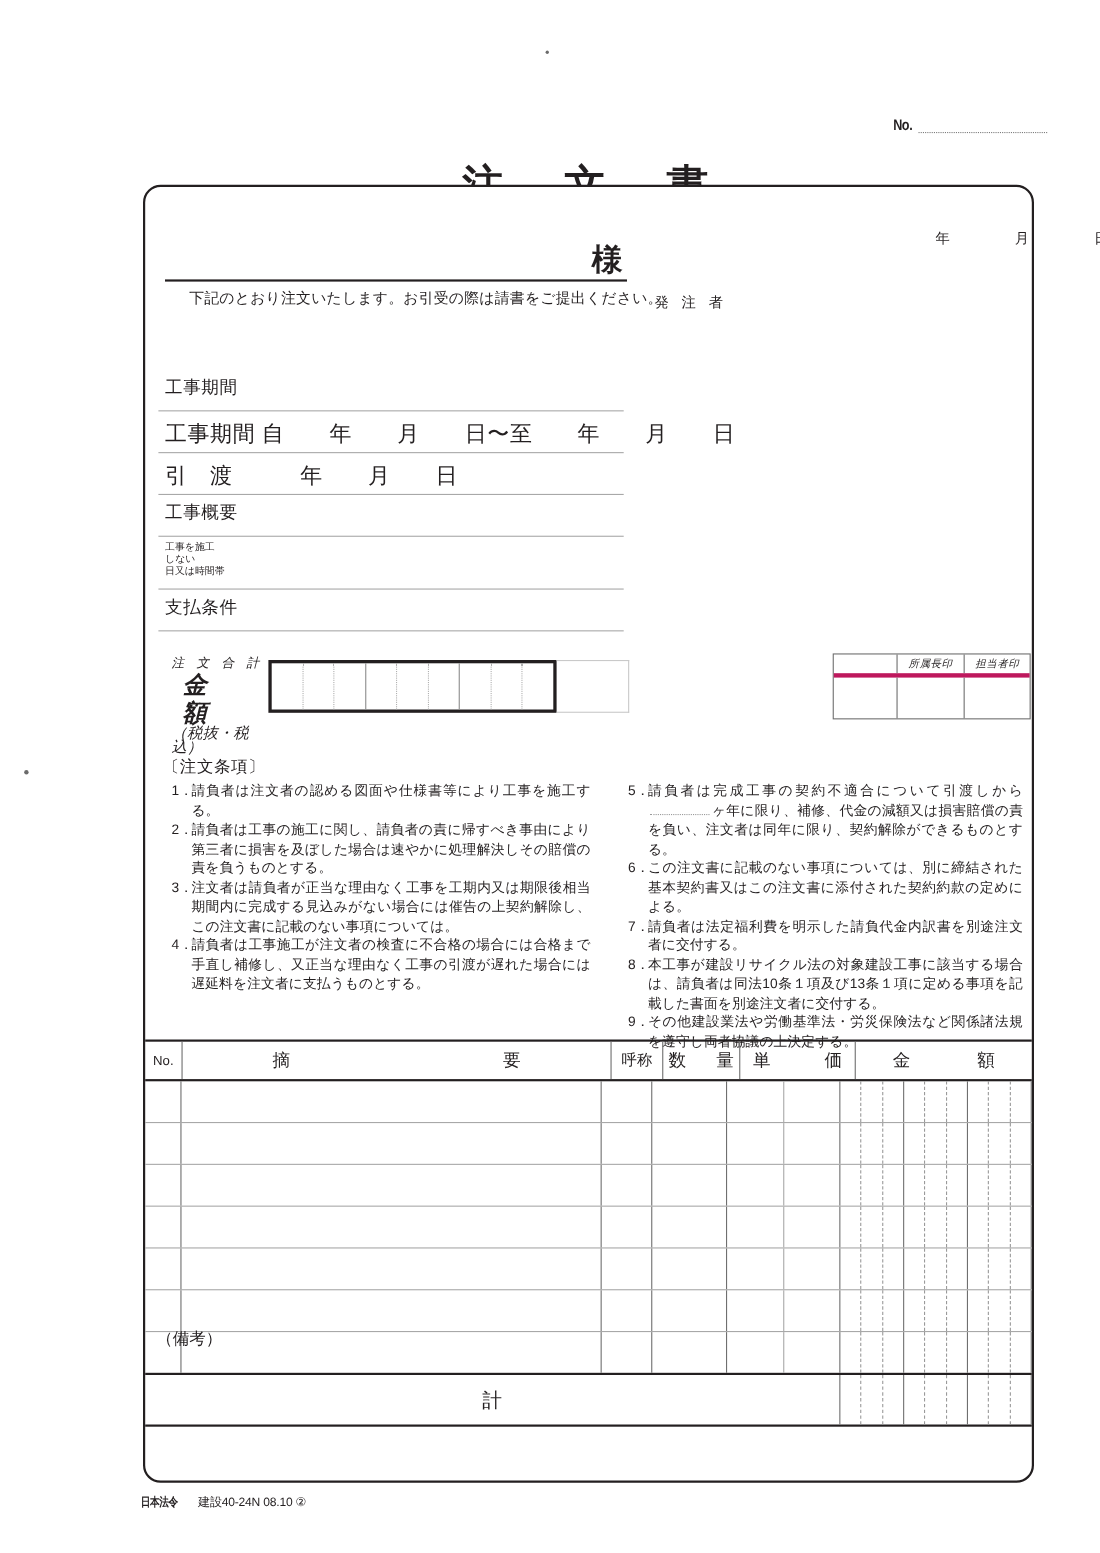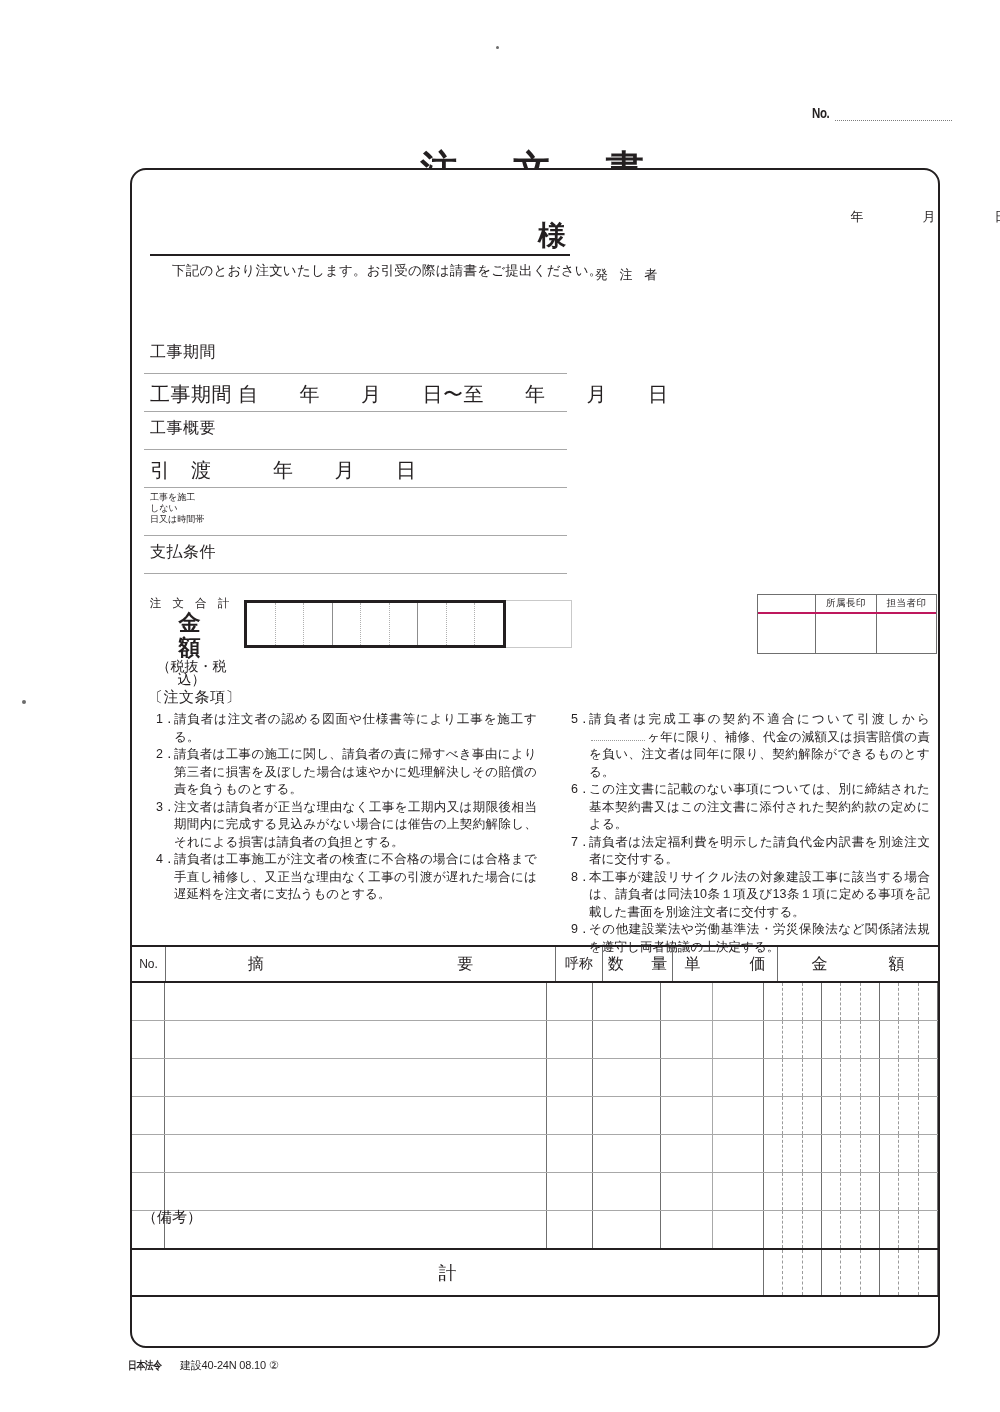--- a/index.html
+++ b/index.html
@@ -54,39 +54,39 @@
     white-space:nowrap;}
   .frow.tall{height:47px;}
   .frow .seq{position:absolute;left:6px;top:7px;font-size:20px;white-space:nowrap;
     letter-spacing:.5px;}
   .tiny{position:absolute;left:6px;top:4px;width:104px;font-size:9px;line-height:11px;}
   .tiny div{display:flex;justify-content:space-between;white-space:nowrap;}
   .tiny div span{display:inline-block;}
 
   
   .amount{position:absolute;left:12px;top:428px;width:430px;height:52px;}
-  .amt-label{position:absolute;left:0;top:-2px;width:95px;text-align:center;}
+  .amt-label{position:absolute;left:12px;top:-2px;width:95px;text-align:left;font-style:italic;}
   .amt-l1{font-size:11.5px;letter-spacing:4px;line-height:14px;}
   .amt-l2{font-size:22px;font-weight:bold;letter-spacing:14px;line-height:25px;
     padding-left:10px;}
   .amt-l3{font-size:14px;letter-spacing:0px;line-height:13px;}
   .amt-cells{position:absolute;left:100px;top:2px;width:328px;height:48px;display:flex;}
   .amt-main{display:flex;height:100%;border:3px solid #231f20;box-sizing:border-box;
     width:262px;}
   .amt-grp{flex:1;display:flex;border-right:1.5px solid #8d8d8d;box-sizing:border-box;}
   .amt-grp:last-child{border-right:none;}
   .amt-grp span{flex:1;border-right:1px dotted #b0b0b0;box-sizing:border-box;}
   .amt-grp span:last-child{border-right:none;}
   .amt-tail{width:66px;height:100%;border:1px solid #c9c9c9;border-left:none;
     box-sizing:border-box;}
 
   
   .seal{position:absolute;left:625px;top:424px;width:180px;height:60px;
     border:1px solid #6f6f6f;box-sizing:border-box;display:flex;flex-direction:column;}
-  .seal-head{display:flex;height:17px;border-bottom:2px solid #be185d;}
+  .seal-head{display:flex;height:17px;border-bottom:4px solid #be185d;font-style:italic;}
   .seal-body{display:flex;flex:1;}
   .seal-c{border-right:1px solid #6f6f6f;box-sizing:border-box;}
   .seal-c:last-child{border-right:none;}
   .c1{width:58px;} .c2{width:61px;} .c3{flex:1;}
   .seal-head .seal-c{font-size:9.5px;display:flex;align-items:center;
     justify-content:center;letter-spacing:.5px;}
 
   
   .terms{position:absolute;left:12px;top:518px;width:786px;}
   .terms-title{font-size:15px;letter-spacing:.5px;padding-left:4px;}
@@ -177,25 +177,25 @@
 
     <div class="hacchu">発 注 者</div>
 
     <div class="fields">
       <div class="frow">
         <span class="lbl">工事期間</span>
       </div>
       <div class="frow">
         <span class="seq">工事期間 自　　年　　月　　日〜至　　年　　月　　日</span>
       </div>
+      <div class="frow hikiwatashi">
+        <span class="seq">引　渡　　　年　　月　　日</span>
+      </div>
       <div class="frow">
         <span class="lbl">工事概要</span>
-      </div>
-      <div class="frow hikiwatashi">
-        <span class="seq">引　渡　　　年　　月　　日</span>
       </div>
       <div class="frow tall">
         <span class="tiny">
           <div>
               <span>工事を施工</span>
             </div>
           <div>
               <span>しない</span>
             </div>
           <div>
@@ -256,21 +256,21 @@
           <div class="titem">
             <span class="tnum">1．</span>
             <span class="ttxt">請負者は注文者の認める図面や仕様書等により工事を施工する。</span>
           </div>
           <div class="titem">
             <span class="tnum">2．</span>
             <span class="ttxt">請負者は工事の施工に関し、請負者の責に帰すべき事由により第三者に損害を及ぼした場合は速やかに処理解決しその賠償の責を負うものとする。</span>
           </div>
           <div class="titem">
             <span class="tnum">3．</span>
-            <span class="ttxt">注文者は請負者が正当な理由なく工事を工期内又は期限後相当期間内に完成する見込みがない場合には催告の上契約解除し、それによる損害は請負者の負担とする。</span>
+            <span class="ttxt">注文者は請負者が正当な理由なく工事を工期内又は期限後相当期間内に完成する見込みがない場合には催告の上契約解除し、この注文書に記載のない事項については。</span>
           </div>
           <div class="titem">
             <span class="tnum">4．</span>
             <span class="ttxt">請負者は工事施工が注文者の検査に不合格の場合には合格まで手直し補修し、又正当な理由なく工事の引渡が遅れた場合には遅延料を注文者に支払うものとする。</span>
           </div>
         </div>
         <div class="tcol right">
           <div class="titem">
             <span class="tnum">5．</span>
             <span class="ttxt"><span>請負者は完成工事の契約不適合について引渡しから</span><span class="blank-dots"></span><span>ヶ年に限り、補修、代金の減額又は損害賠償の責を負い、注文者は同年に限り、契約解除ができるものとする。</span></span>

